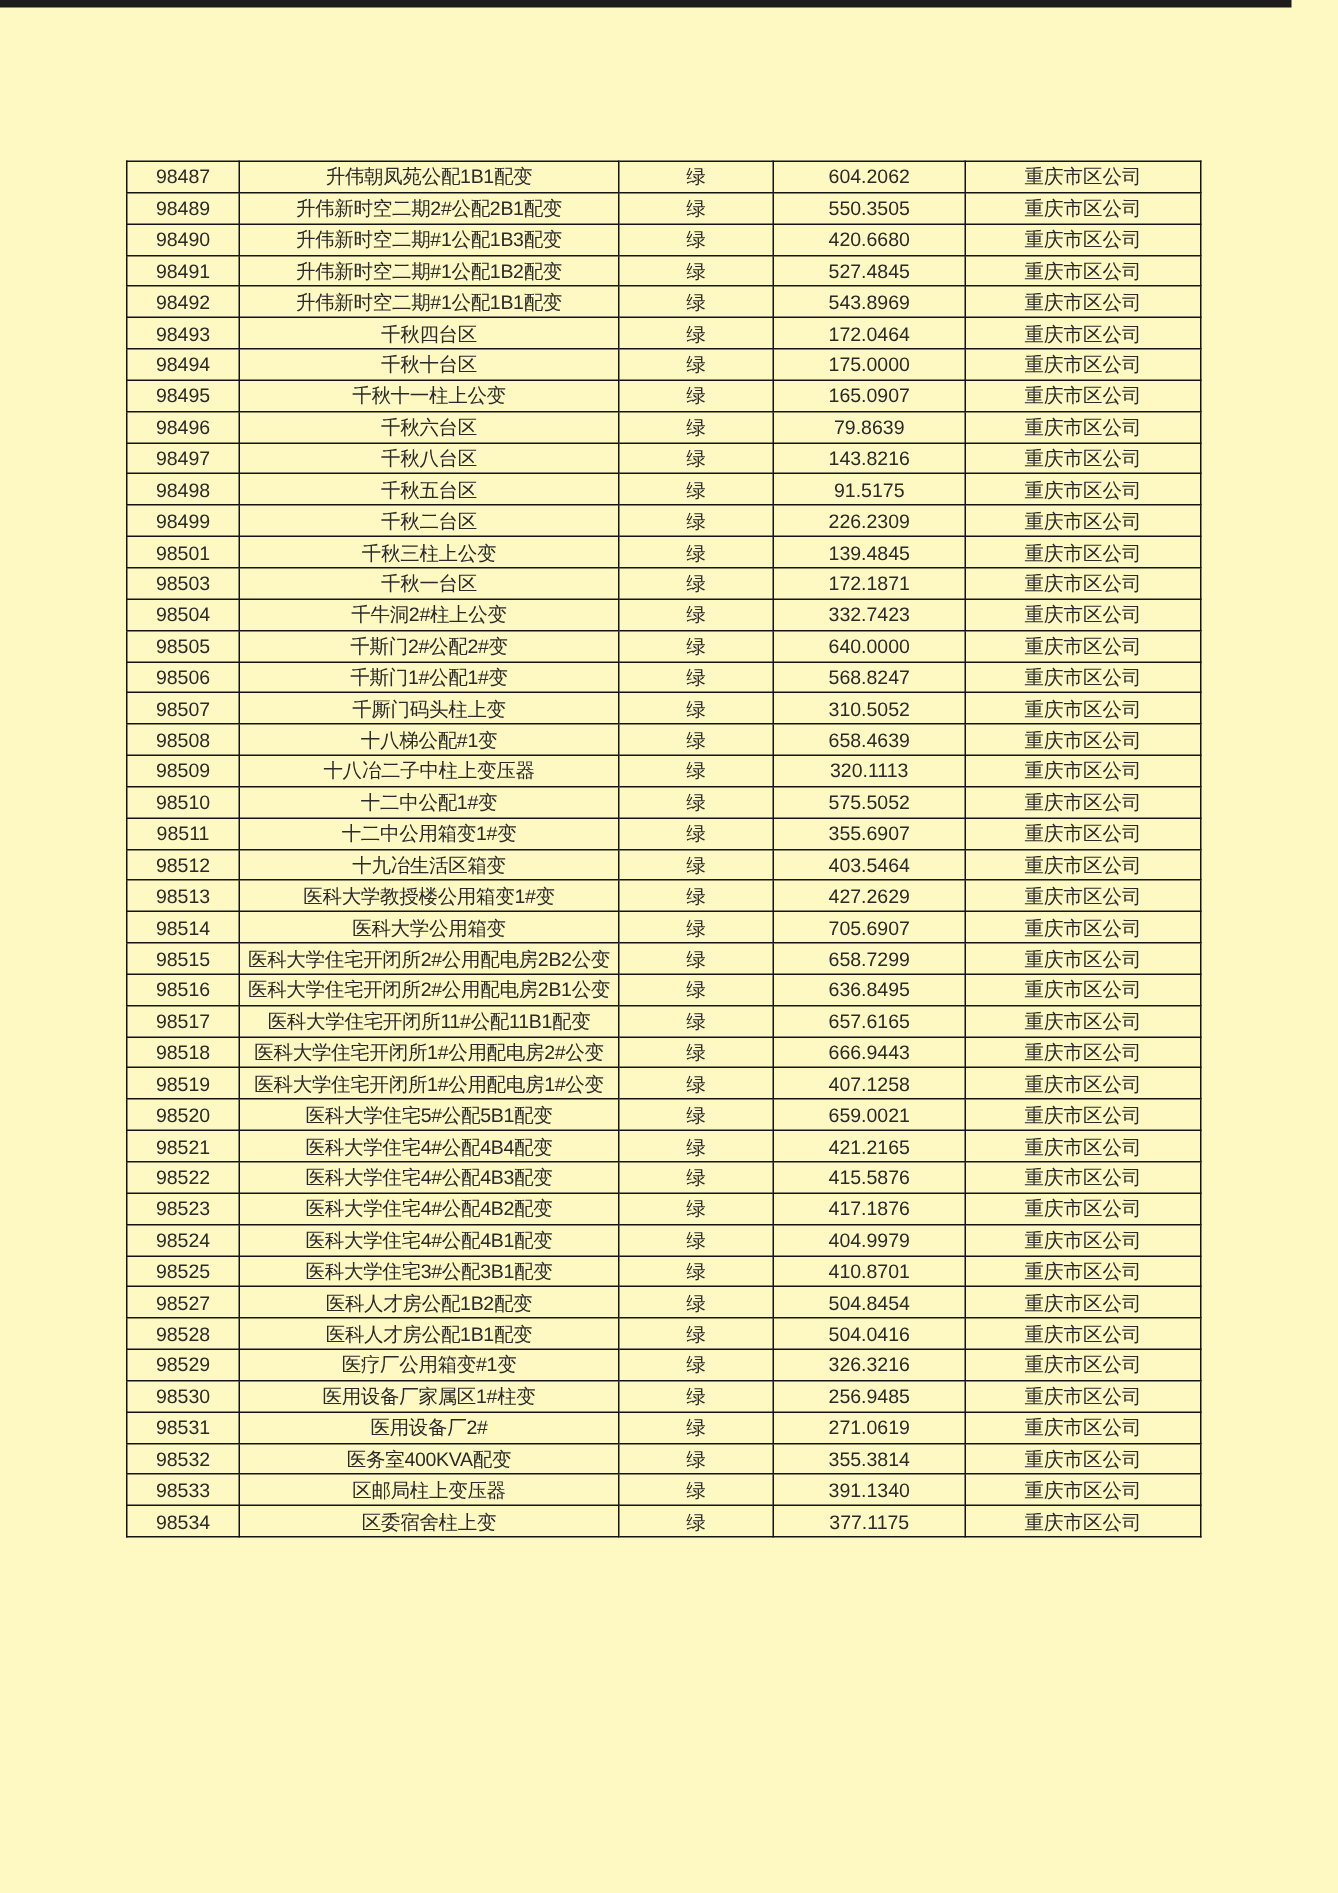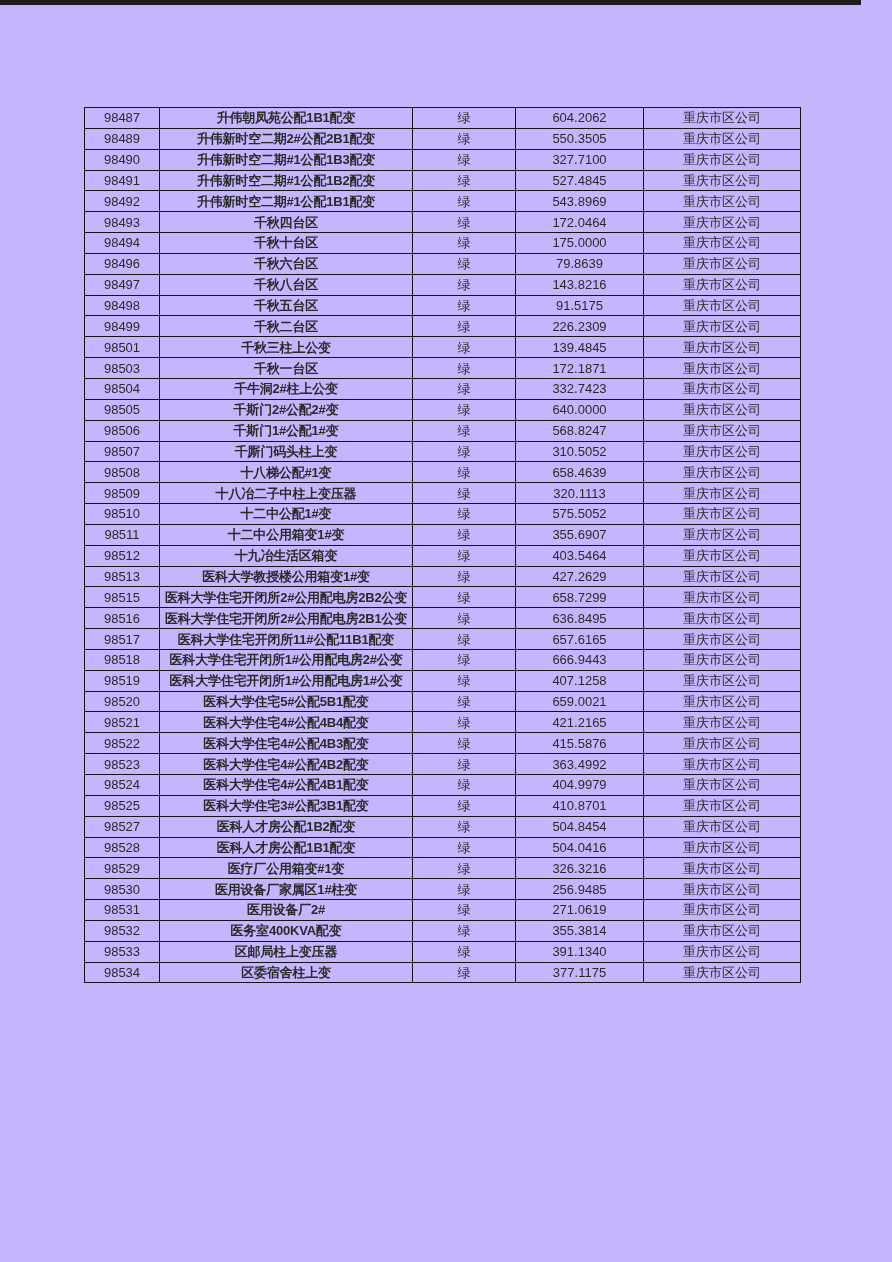--- a/index.html
+++ b/index.html
@@ -4,21 +4,21 @@
 <style>
   html, body {
     margin: 0;
     padding: 0;
     background: #ffffff;
   }
   .page {
     position: relative;
     width: 892px;
     height: 1262px;
-    background: #c4b5fd;
+    background: #fef9c3;
     overflow: hidden;
     font-family: "Liberation Sans", "DejaVu Sans", sans-serif;
   }
   .top-bar {
     position: absolute;
     left: 0;
     top: 0;
     width: 861px;
     height: 5px;
     background: #1c1c1c;
@@ -38,21 +38,20 @@
     height: 19.85px;
     padding: 0 2px;
     text-align: center;
     vertical-align: middle;
     white-space: nowrap;
     overflow: hidden;
     line-height: 1;
   }
   .data-table td.name-cell {
     letter-spacing: -0.2px;
-    font-weight: bold;
   }
 </style>
 </head>
 <body>
 
 <div class="page">
   <div class="top-bar"></div>
   <table class="data-table">
     <colgroup>
         <col style="width: 75px;">
@@ -73,21 +72,21 @@
           <td class="id-cell">98489</td>
           <td class="name-cell">升伟新时空二期2#公配2B1配变</td>
           <td class="status-cell">绿</td>
           <td class="value-cell">550.3505</td>
           <td class="company-cell">重庆市区公司</td>
         </tr>
         <tr>
           <td class="id-cell">98490</td>
           <td class="name-cell">升伟新时空二期#1公配1B3配变</td>
           <td class="status-cell">绿</td>
-          <td class="value-cell">327.7100</td>
+          <td class="value-cell">420.6680</td>
           <td class="company-cell">重庆市区公司</td>
         </tr>
         <tr>
           <td class="id-cell">98491</td>
           <td class="name-cell">升伟新时空二期#1公配1B2配变</td>
           <td class="status-cell">绿</td>
           <td class="value-cell">527.4845</td>
           <td class="company-cell">重庆市区公司</td>
         </tr>
         <tr>
@@ -105,20 +104,27 @@
           <td class="company-cell">重庆市区公司</td>
         </tr>
         <tr>
           <td class="id-cell">98494</td>
           <td class="name-cell">千秋十台区</td>
           <td class="status-cell">绿</td>
           <td class="value-cell">175.0000</td>
           <td class="company-cell">重庆市区公司</td>
         </tr>
         <tr>
+          <td class="id-cell">98495</td>
+          <td class="name-cell">千秋十一柱上公变</td>
+          <td class="status-cell">绿</td>
+          <td class="value-cell">165.0907</td>
+          <td class="company-cell">重庆市区公司</td>
+        </tr>
+        <tr>
           <td class="id-cell">98496</td>
           <td class="name-cell">千秋六台区</td>
           <td class="status-cell">绿</td>
           <td class="value-cell">79.8639</td>
           <td class="company-cell">重庆市区公司</td>
         </tr>
         <tr>
           <td class="id-cell">98497</td>
           <td class="name-cell">千秋八台区</td>
           <td class="status-cell">绿</td>
@@ -217,20 +223,27 @@
           <td class="company-cell">重庆市区公司</td>
         </tr>
         <tr>
           <td class="id-cell">98513</td>
           <td class="name-cell">医科大学教授楼公用箱变1#变</td>
           <td class="status-cell">绿</td>
           <td class="value-cell">427.2629</td>
           <td class="company-cell">重庆市区公司</td>
         </tr>
         <tr>
+          <td class="id-cell">98514</td>
+          <td class="name-cell">医科大学公用箱变</td>
+          <td class="status-cell">绿</td>
+          <td class="value-cell">705.6907</td>
+          <td class="company-cell">重庆市区公司</td>
+        </tr>
+        <tr>
           <td class="id-cell">98515</td>
           <td class="name-cell">医科大学住宅开闭所2#公用配电房2B2公变</td>
           <td class="status-cell">绿</td>
           <td class="value-cell">658.7299</td>
           <td class="company-cell">重庆市区公司</td>
         </tr>
         <tr>
           <td class="id-cell">98516</td>
           <td class="name-cell">医科大学住宅开闭所2#公用配电房2B1公变</td>
           <td class="status-cell">绿</td>
@@ -276,21 +289,21 @@
           <td class="id-cell">98522</td>
           <td class="name-cell">医科大学住宅4#公配4B3配变</td>
           <td class="status-cell">绿</td>
           <td class="value-cell">415.5876</td>
           <td class="company-cell">重庆市区公司</td>
         </tr>
         <tr>
           <td class="id-cell">98523</td>
           <td class="name-cell">医科大学住宅4#公配4B2配变</td>
           <td class="status-cell">绿</td>
-          <td class="value-cell">363.4992</td>
+          <td class="value-cell">417.1876</td>
           <td class="company-cell">重庆市区公司</td>
         </tr>
         <tr>
           <td class="id-cell">98524</td>
           <td class="name-cell">医科大学住宅4#公配4B1配变</td>
           <td class="status-cell">绿</td>
           <td class="value-cell">404.9979</td>
           <td class="company-cell">重庆市区公司</td>
         </tr>
         <tr>

